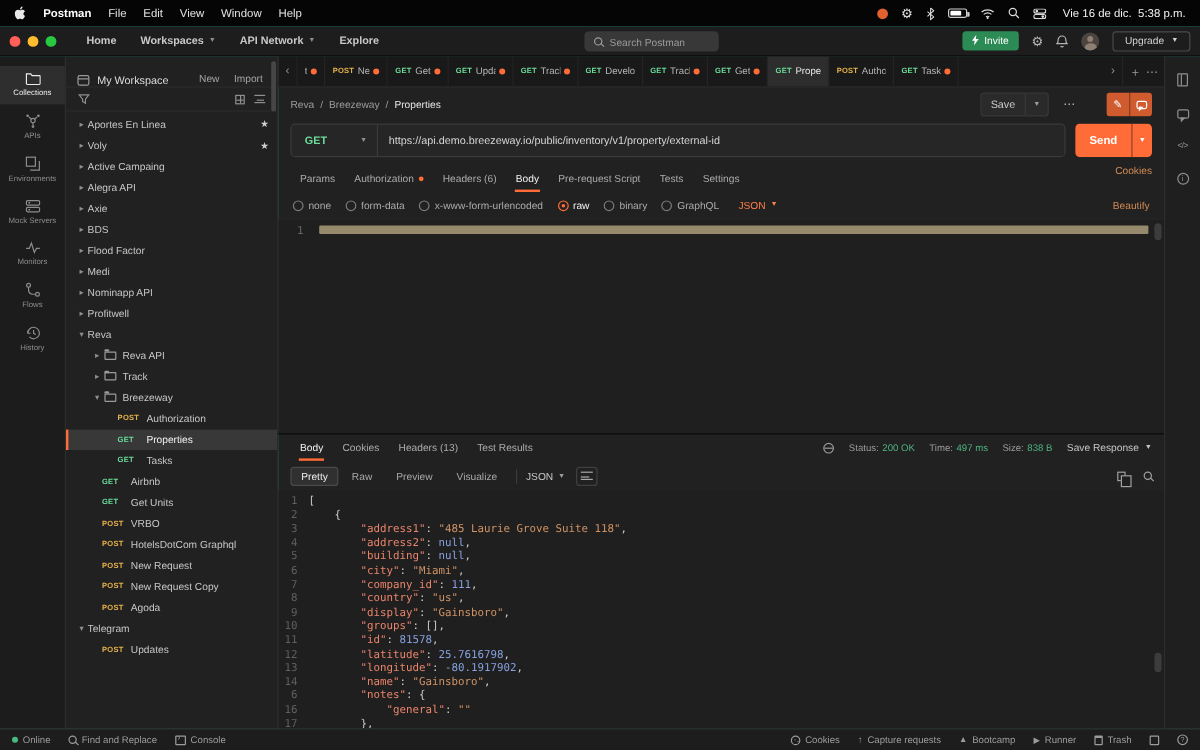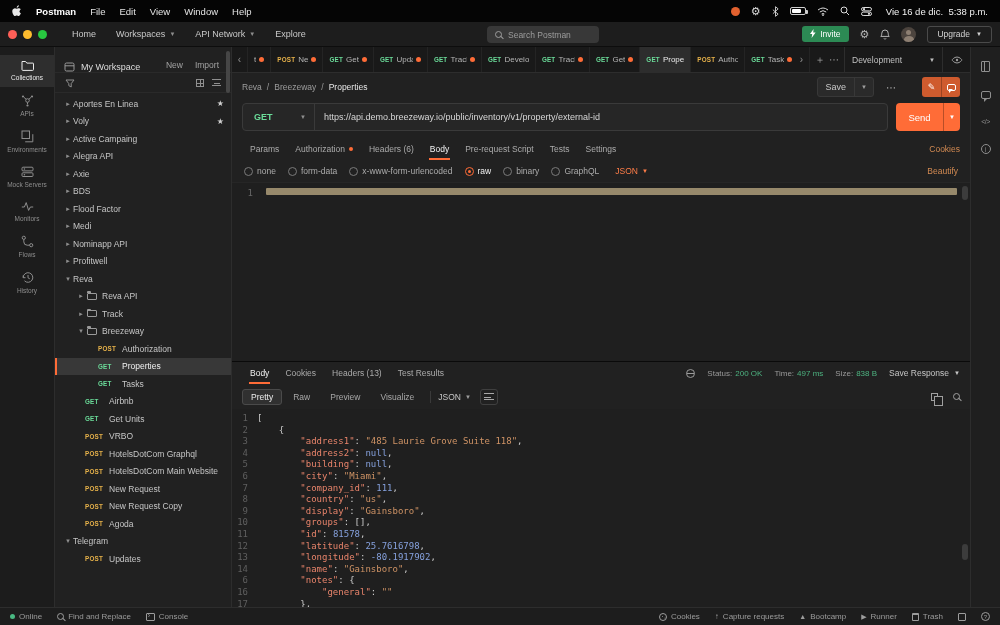--- a/index.html
+++ b/index.html
@@ -25,21 +25,21 @@
   .mi-batt i{position:absolute;left:1px;top:1px;bottom:1px;width:9px;background:#fff;border-radius:1px;}
   .mi-batt::after{content:"";position:absolute;right:-3px;top:2px;width:2px;height:4px;background:#cfcfcf;border-radius:0 1px 1px 0;}
   .mb-clock{color:#f2f2f2;margin-left:3px;white-space:pre;}
   
   .appheader{position:absolute;top:22px;left:0;right:0;height:25px;background:#1d1d1d;border-bottom:1px solid #0d0d0d;
     display:flex;align-items:center;padding:0 8px;}
   .traffic{display:flex;gap:6px;margin-right:16px;}
   .tl{width:9px;height:9px;border-radius:50%;}
   .tl-close{background:#ff5f57}.tl-min{background:#febc2e}.tl-max{background:#28c840}
   .hdr-nav{display:flex;gap:2px;}
-  .hdr-nav-item{padding:3px 9px;font-size:9px;color:#c9c9c9;border-radius:3px;display:flex;gap:4px;align-items:center;}
+  .hdr-nav-item{padding:3px 9px;font-size:9px;color:#c9c9c9;border-radius:3px;display:flex;gap:4px;align-items:center;font-weight:bold;}
   .hdr-nav-item .dd{font-size:6px;color:#8d8d8d;}
   .hdr-search{position:absolute;left:487px;top:4px;width:112px;height:17px;background:#383838;border-radius:4px;
     display:flex;align-items:center;gap:6px;padding:0 8px;color:#9c9c9c;font-size:8.5px;}
   .hdr-right{position:absolute;right:8px;display:flex;align-items:center;gap:11px;}
   .invite-btn{display:flex;align-items:center;gap:4px;background:#2c8a54;color:#fff;border:none;border-radius:3px;
     height:16px;padding:0 8px;font-size:8.5px;font-family:inherit;}
   .hicon{color:#b4b4b4;display:inline-flex;align-items:center;font-size:11px;}
   .avatar{width:15px;height:15px;border-radius:50%;background:#4c443e;position:relative;overflow:hidden;}
   .avatar::before{content:"";position:absolute;left:5px;top:3px;width:5px;height:5px;border-radius:50%;background:#8d7f72;}
   .avatar::after{content:"";position:absolute;left:2.5px;top:9px;width:10px;height:7px;border-radius:50%;background:#8d7f72;}
@@ -103,24 +103,24 @@
   .i-bubble-w{width:9px;height:7px;border:1px solid #fff;border-radius:2px;position:relative;}
   .i-bubble-w::after{content:"";position:absolute;left:1.5px;bottom:-3px;width:0;height:0;border:2px solid transparent;border-top-color:#fff;border-left-color:#fff;}
   
   .urlrow{height:36px;display:flex;align-items:center;gap:8px;padding:2px 10px 6px;flex:none;}
   .url-group{flex:1;display:flex;height:28px;border:1px solid #3a3a3a;border-radius:4px;background:#262626;overflow:hidden;min-width:0;}
   .method-select{width:72px;flex:none;display:flex;align-items:center;justify-content:space-between;padding:0 8px 0 11px;
     border-right:1px solid #3a3a3a;color:#6bdd9a;font-weight:bold;font-size:9px;}
   .method-select .dd{color:#8f8f8f;font-size:6px;}
   .url-input{flex:1;min-width:0;background:transparent;border:none;outline:none;color:#d6d6d6;font-size:9px;padding:0 9px;font-family:inherit;}
   .send-group{display:flex;height:28px;border-radius:4px;overflow:hidden;flex:none;}
-  .send-main{width:47px;background:#ff6c37;color:#fff;font-size:9.5px;font-weight:normal;display:flex;align-items:center;justify-content:center;}
+  .send-main{width:47px;background:#ff6c37;color:#fff;font-size:9.5px;font-weight:bold;display:flex;align-items:center;justify-content:center;}
   .send-dd{width:17px;background:#ff6c37;border-left:1px solid rgba(0,0,0,.28);display:flex;align-items:center;justify-content:center;color:#fff;}
   
-  .reqtabs{height:23px;display:flex;align-items:center;padding:0 10px;flex:none;}
+  .reqtabs{height:23px;display:flex;align-items:flex-start;padding:0 10px;flex:none;}
   .rtab{height:100%;display:flex;align-items:center;gap:4px;padding:0 8px;font-size:8.5px;color:#ababab;position:relative;}
   .rtab.active{color:#f2f2f2;}
   .rtab.active::after{content:"";position:absolute;left:7px;right:7px;bottom:0;height:2px;background:#ff6c37;}
   .rtab-dot{width:4px;height:4px;border-radius:50%;background:#ff6c37;}
   .cookies-link{margin-left:auto;font-size:8.5px;color:#d28a52;}
   
   .bodymodes{height:23px;display:flex;align-items:center;gap:12px;padding:0 12px;font-size:8.5px;color:#ababab;flex:none;border-bottom:1px solid #262626;}
   .bm{display:flex;align-items:center;gap:4px;}
   .radio{width:9px;height:9px;border:1px solid #7a7a7a;border-radius:50%;position:relative;flex:none;}
   .bm.selected{color:#f2f2f2;}
@@ -472,24 +472,20 @@
           <div class="tree-row" style="padding-left: 30px;">
             <span class="method m-POST">POST</span>
             <span class="tree-name">VRBO</span>
           </div>
           <div class="tree-row" style="padding-left: 30px;">
             <span class="method m-POST">POST</span>
             <span class="tree-name">HotelsDotCom Graphql</span>
           </div>
           <div class="tree-row" style="padding-left: 30px;">
             <span class="method m-POST">POST</span>
-            <span class="tree-name">HotelsDotCom Main Website</span>
-          </div>
-          <div class="tree-row" style="padding-left: 30px;">
-            <span class="method m-POST">POST</span>
             <span class="tree-name">New Request</span>
           </div>
           <div class="tree-row" style="padding-left: 30px;">
             <span class="method m-POST">POST</span>
             <span class="tree-name">New Request Copy</span>
           </div>
           <div class="tree-row" style="padding-left: 30px;">
             <span class="method m-POST">POST</span>
             <span class="tree-name">Agoda</span>
           </div>
@@ -559,30 +555,20 @@
             <div class="ts-tab">
               <span class="method m-GET">GET</span>
               <span class="ts-label">Task</span>
               <span class="ts-dot"></span>
             </div>
           </div>
         <span class="ts-nav">›</span>
         <div class="ts-actions">
           <span>＋</span>
           <span>⋯</span>
-        </div>
-        <div class="ts-env">
-          <span class="ts-env-label">Development</span>
-          <span class="dd">▼</span>
-          <span class="ts-env-eye">
-              <svg width="12" height="8" viewBox="0 0 12 8">
-                <path d="M1 4s2-3 5-3 5 3 5 3-2 3-5 3-5-3-5-3z" fill="none" stroke="currentColor"></path>
-                <circle cx="6" cy="4" r="1.2" fill="currentColor"></circle>
-              </svg>
-            </span>
         </div>
       </div>
 
       <div class="reqheader">
         <div class="breadcrumb">
             <span class="crumb">Reva</span>
             <span class="crumb-sep">/</span>
             <span class="crumb">Breezeway</span>
             <span class="crumb-sep">/</span>
             <span class="crumb-current">Properties</span>

